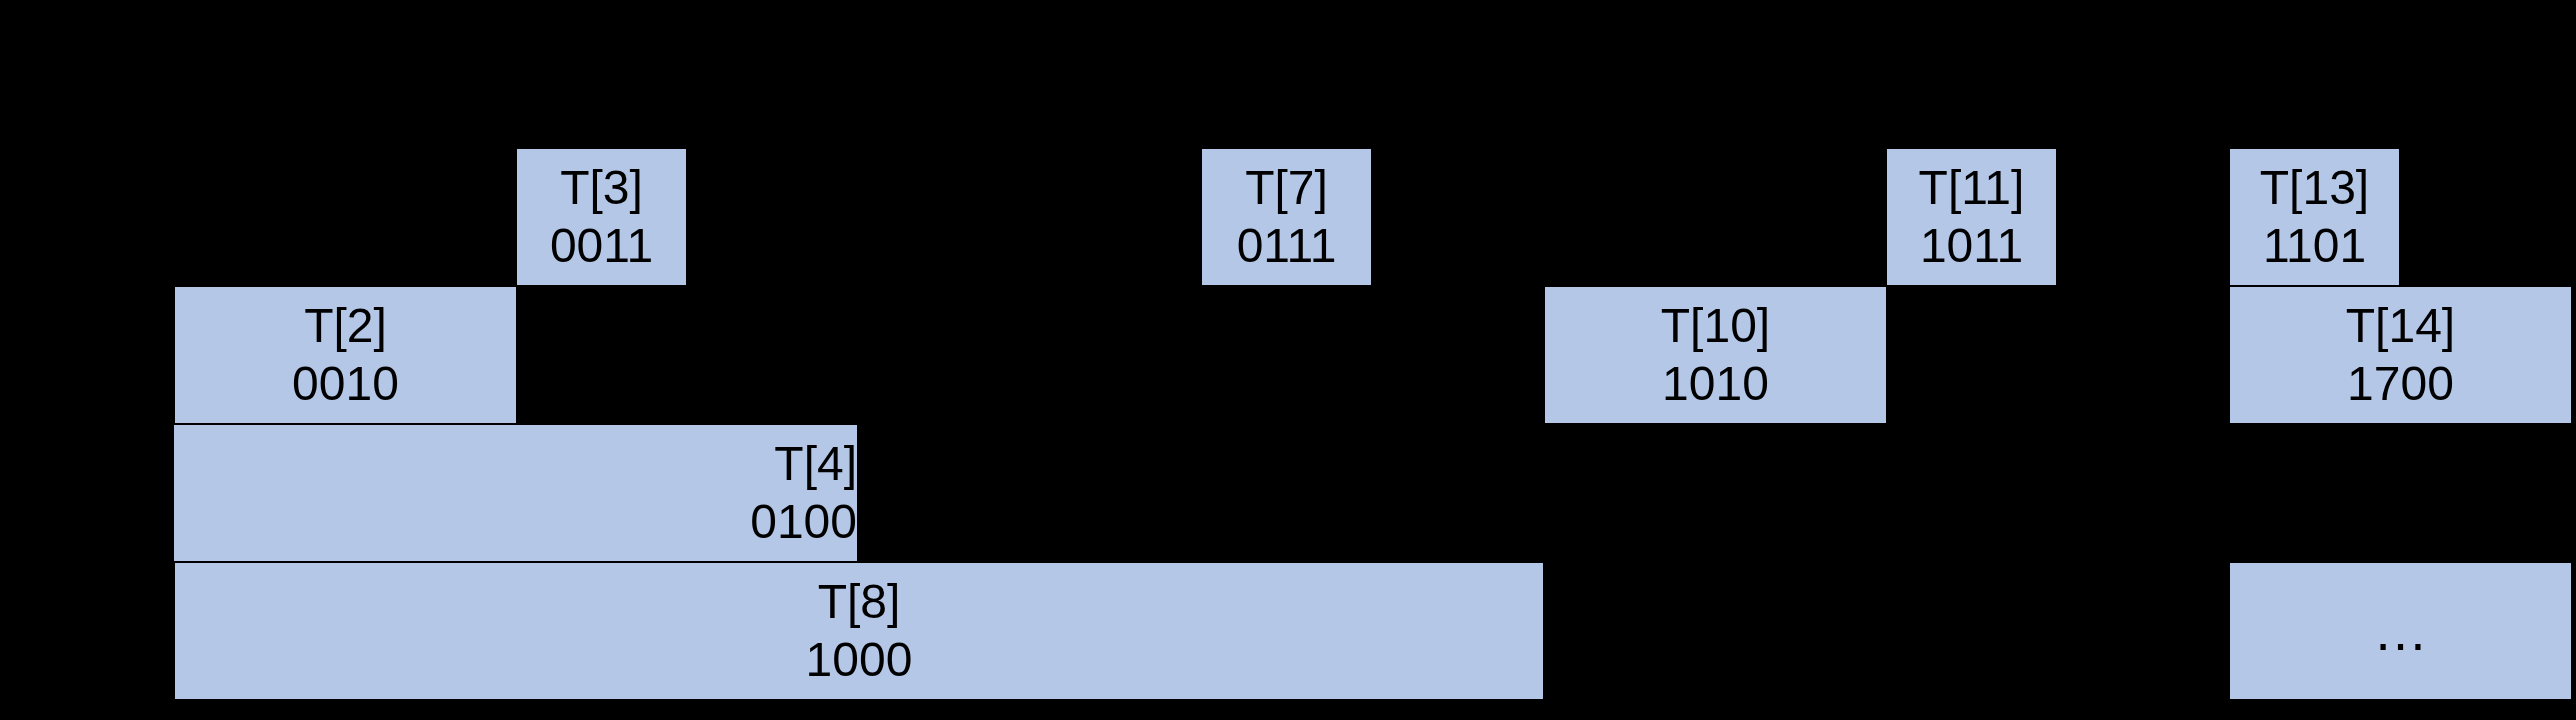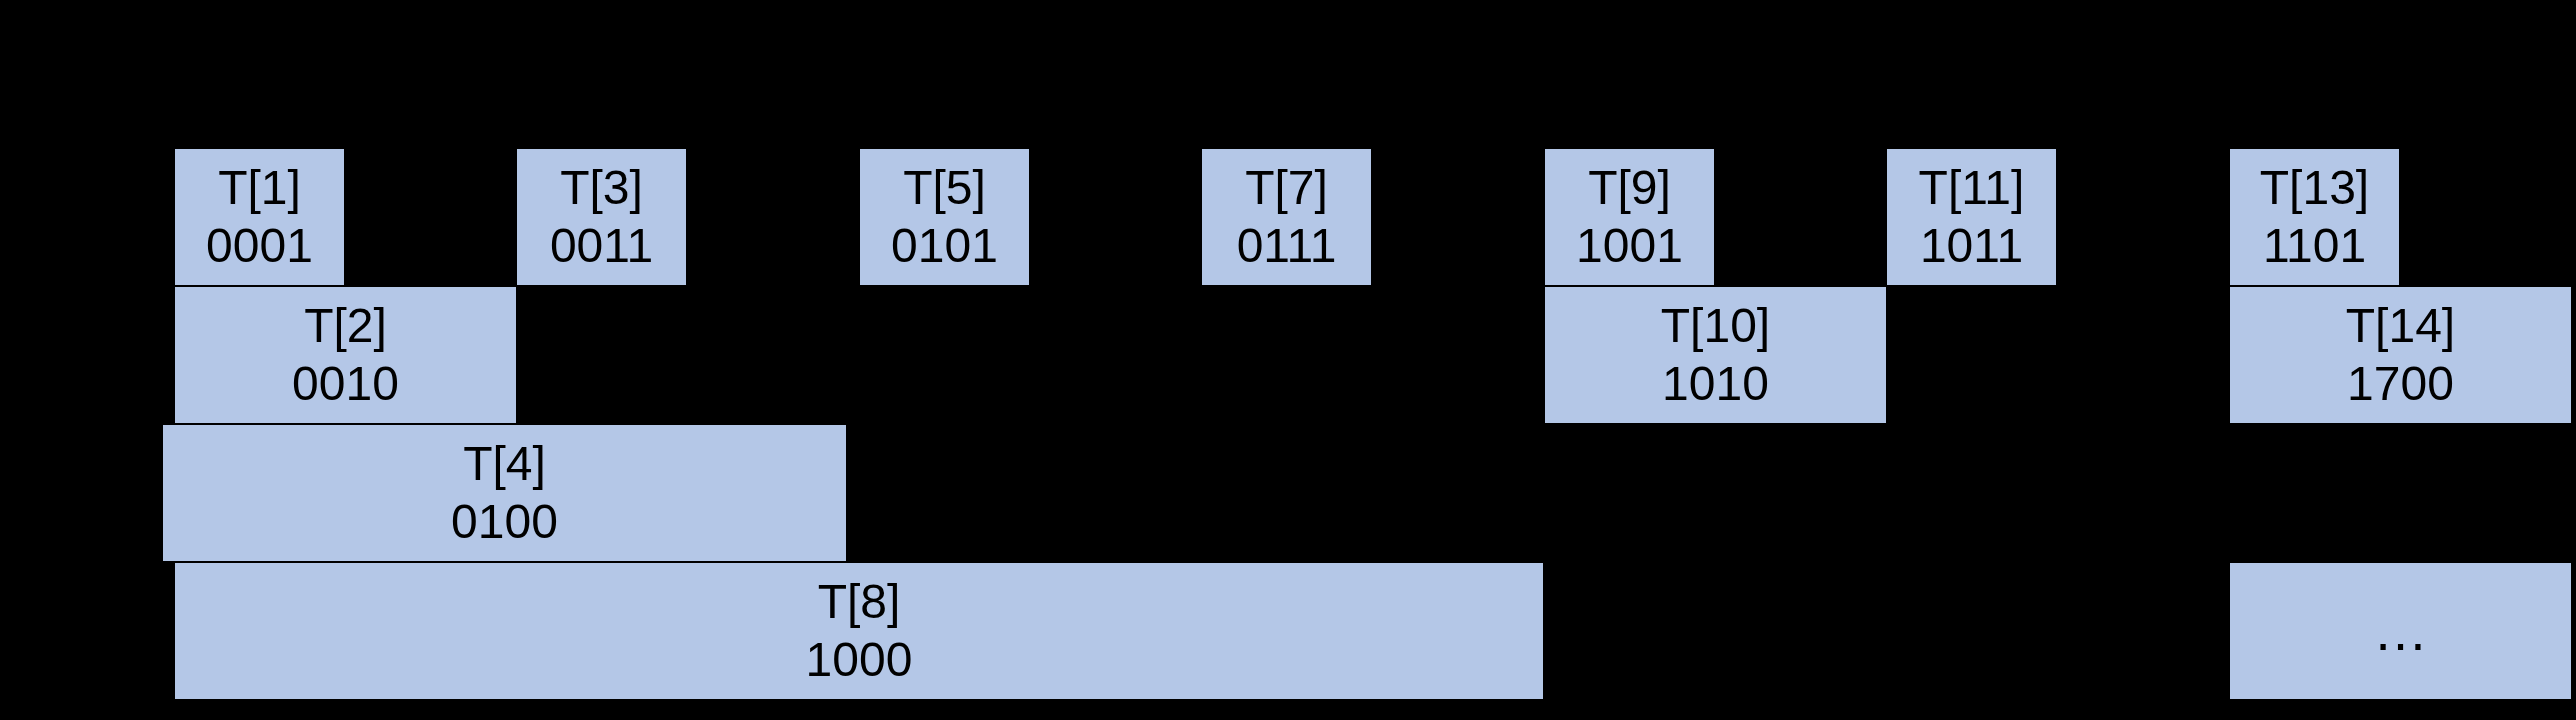--- a/index.html
+++ b/index.html
@@ -38,44 +38,32 @@
     letter-spacing: 7.1px;
   }
   .tbox.ellipsis-box .tbox-label {
     padding-left: 7.1px; 
   }
 </style>
 </head>
 <body>
 
 <div class="canvas" style="width: 2576px; height: 721px;">
-  <div class="tbox" style="left: 174px; top: 148px; width: 171px; height: 138px;">
-    <span class="tbox-label">T[1]</span>
-    <span class="tbox-binary">0001</span>
-  </div>
 
   <div class="tbox" style="left: 516px; top: 148px; width: 171px; height: 138px;">
     <span class="tbox-label">T[3]</span>
     <span class="tbox-binary">0011</span>
   </div>
 
-  <div class="tbox" style="left: 859px; top: 148px; width: 171px; height: 138px;">
-    <span class="tbox-label">T[5]</span>
-    <span class="tbox-binary">0101</span>
-  </div>
 
   <div class="tbox" style="left: 1201px; top: 148px; width: 171px; height: 138px;">
     <span class="tbox-label">T[7]</span>
     <span class="tbox-binary">0111</span>
   </div>
 
-  <div class="tbox" style="left: 1544px; top: 148px; width: 171px; height: 138px;">
-    <span class="tbox-label">T[9]</span>
-    <span class="tbox-binary">1001</span>
-  </div>
 
   <div class="tbox" style="left: 1886px; top: 148px; width: 171px; height: 138px;">
     <span class="tbox-label">T[11]</span>
     <span class="tbox-binary">1011</span>
   </div>
 
   <div class="tbox" style="left: 2229px; top: 148px; width: 171px; height: 138px;">
     <span class="tbox-label">T[13]</span>
     <span class="tbox-binary">1101</span>
   </div>
@@ -89,21 +77,21 @@
   <div class="tbox" style="left: 1544px; top: 286px; width: 343px; height: 138px;">
     <span class="tbox-label">T[10]</span>
     <span class="tbox-binary">1010</span>
   </div>
 
   <div class="tbox" style="left: 2229px; top: 286px; width: 343px; height: 138px;">
     <span class="tbox-label">T[14]</span>
     <span class="tbox-binary">1700</span>
   </div>
 
-  <div class="tbox" style="left: 162px; top: 424px; width: 685px; height: 138px;">
+  <div class="tbox" style="left: 173px; top: 424px; width: 685px; height: 138px; align-items: flex-end;">
     <span class="tbox-label">T[4]</span>
     <span class="tbox-binary">0100</span>
   </div>
 
 
   <div class="tbox" style="left: 174px; top: 562px; width: 1370px; height: 138px;">
     <span class="tbox-label">T[8]</span>
     <span class="tbox-binary">1000</span>
   </div>
 

